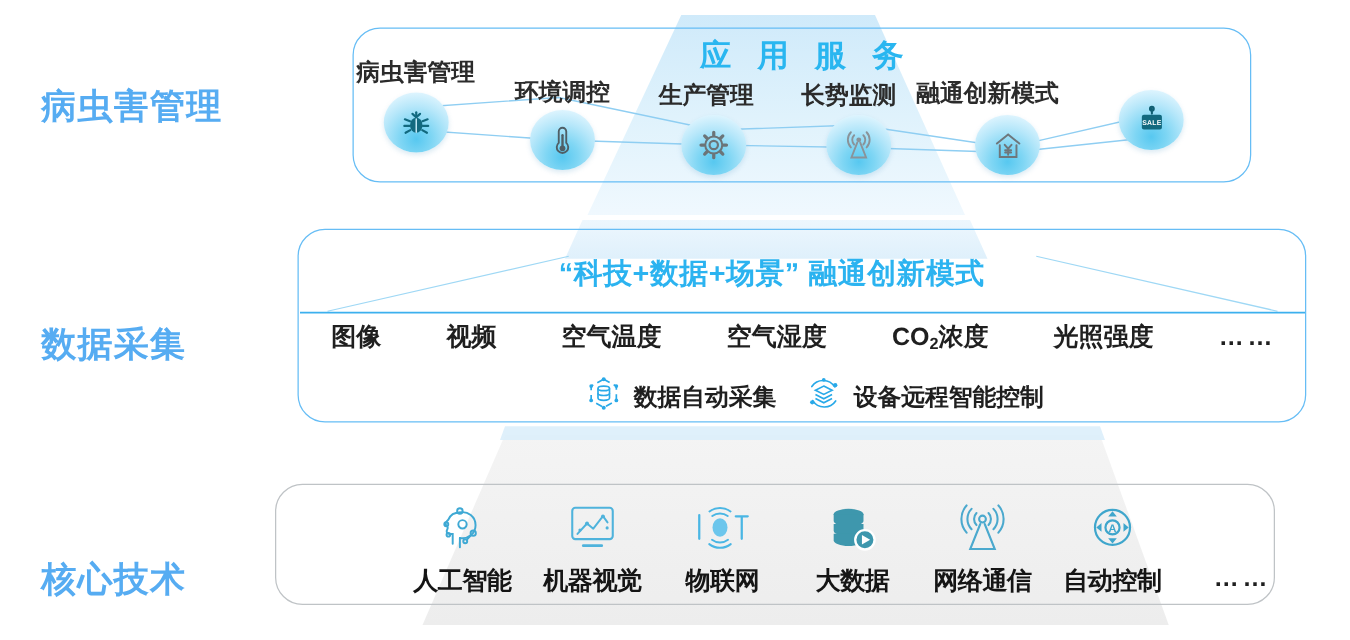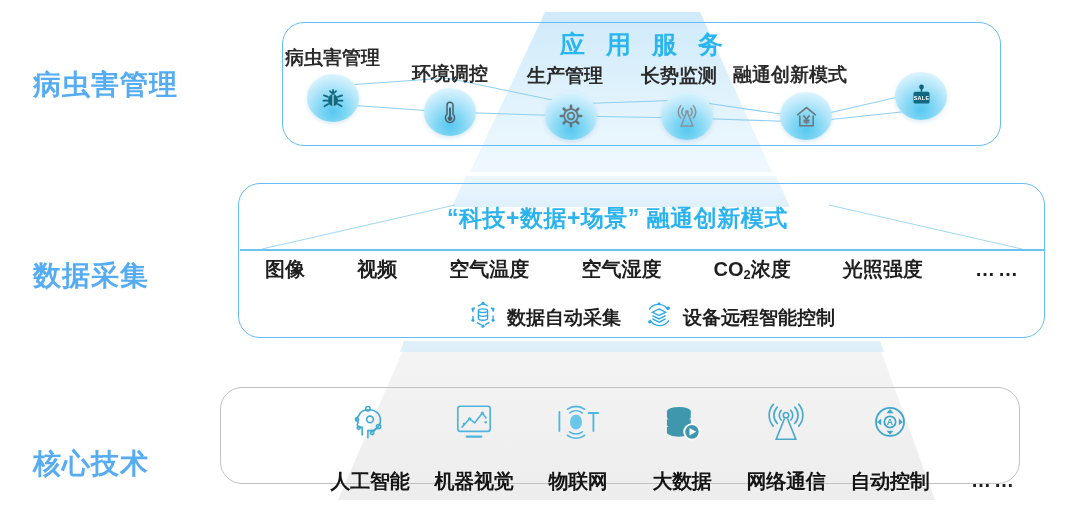--- a/index.html
+++ b/index.html
@@ -159,21 +159,21 @@
     flex-direction: column;
     align-items: center;
   }
   .core-icon {
     height: 48px;
     display: flex;
     align-items: flex-end;
     justify-content: center;
   }
   .core-label {
-    margin-top: 22px;
+    margin-top: 5px;
     font-size: 20px;
     font-weight: bold;
     color: #151515;
     white-space: nowrap;
     letter-spacing: -0.3px;
   }
   .ellipsis-dots {
     display: inline-block;
     letter-spacing: 3px;
     font-size: 20px;

